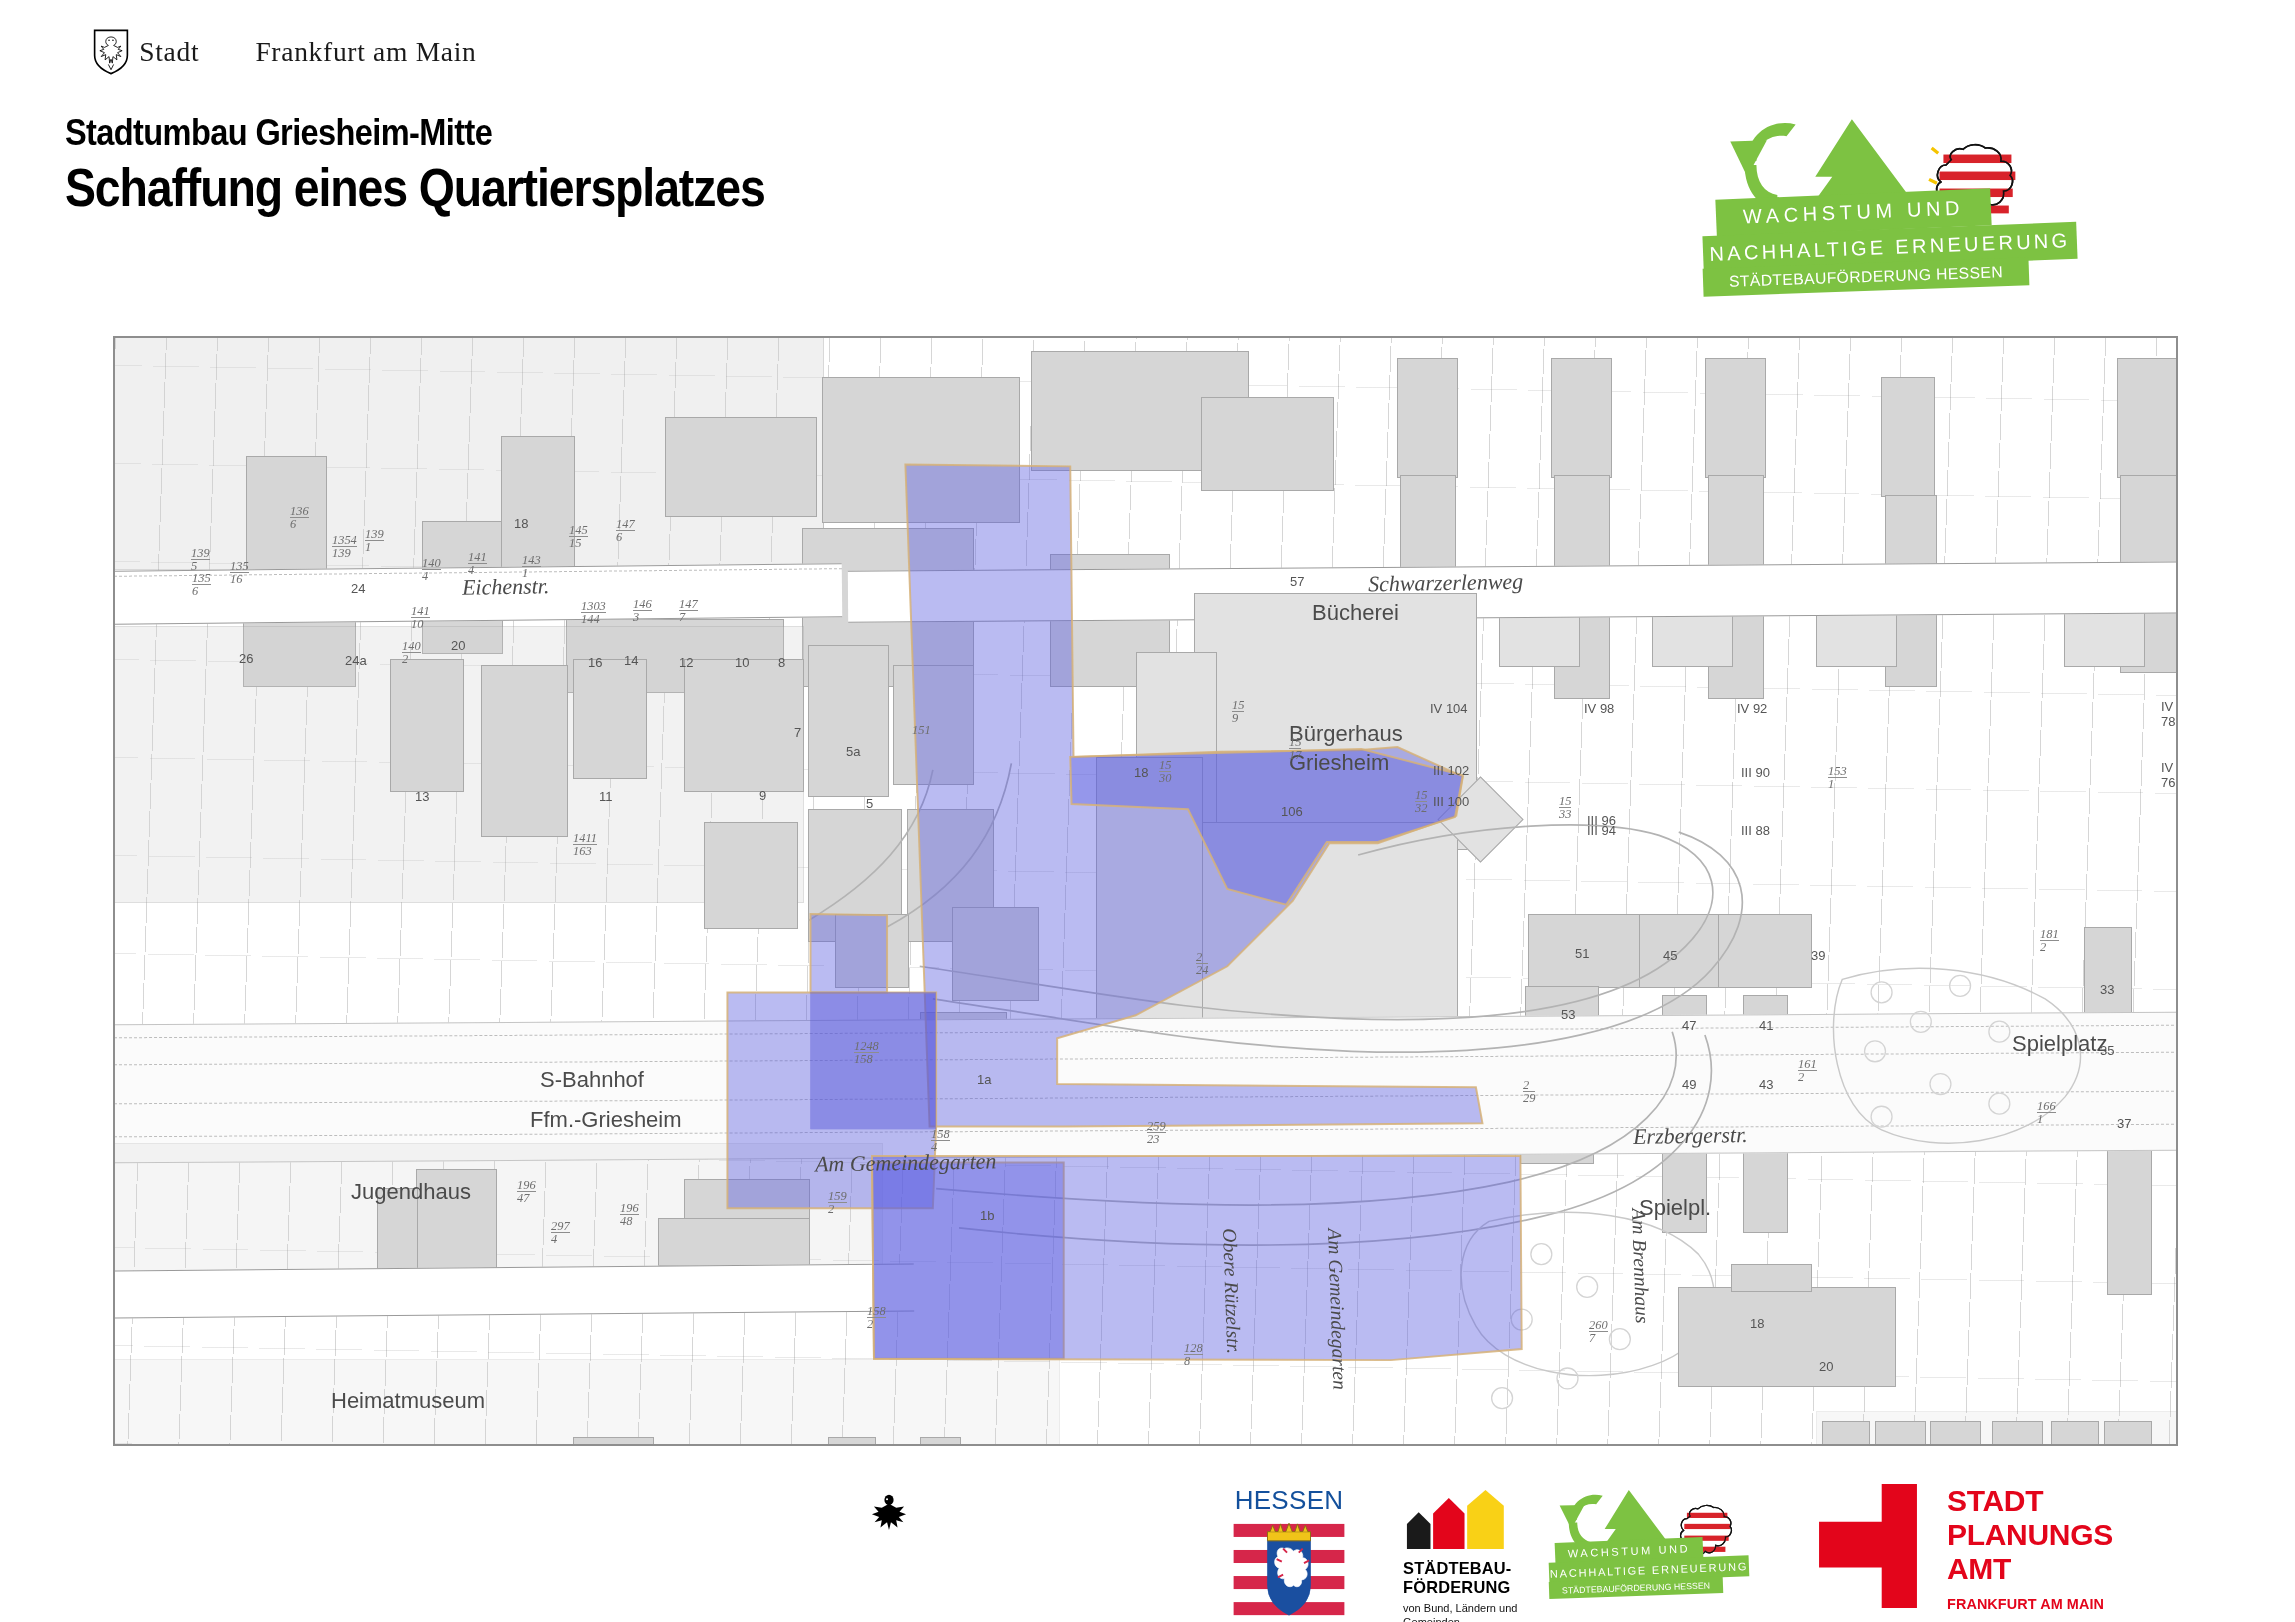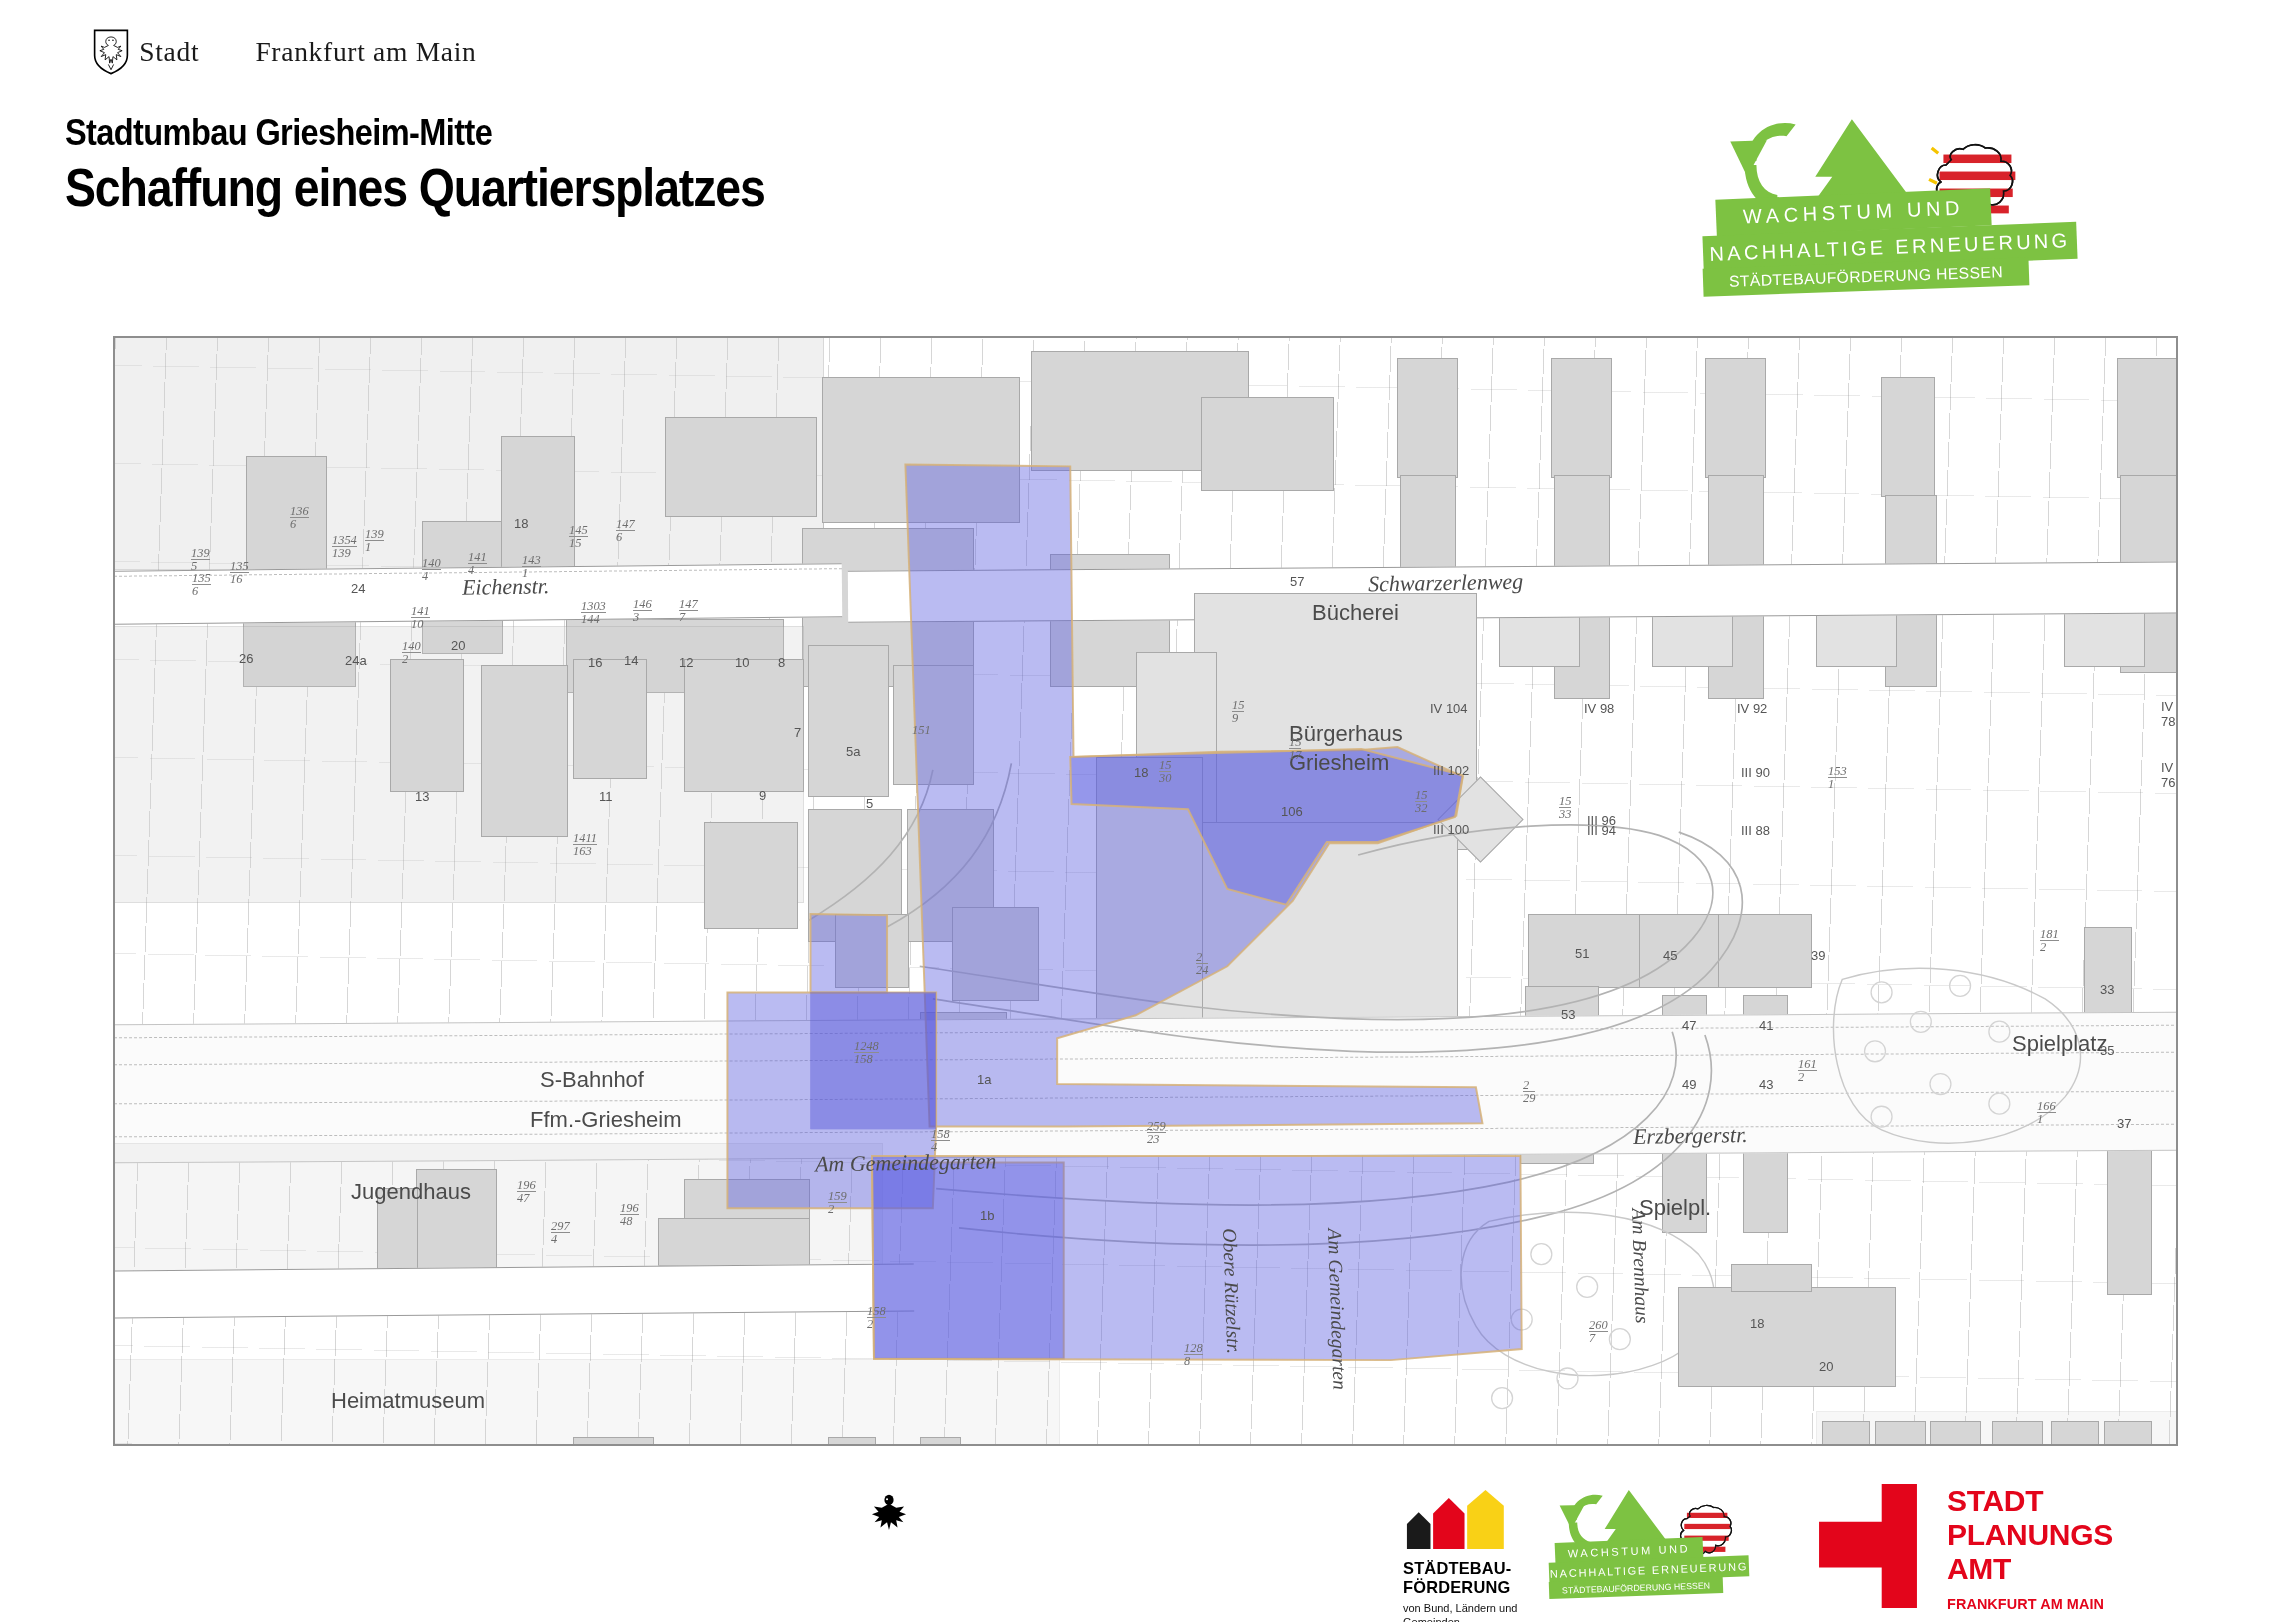--- a/index.html
+++ b/index.html
@@ -411,21 +411,21 @@
         <div class="hnum" style="left: 1696px; top: 610px;">39</div>
         <div class="hnum" style="left: 1567px; top: 680px;">47</div>
         <div class="hnum" style="left: 1644px; top: 680px;">41</div>
         <div class="hnum" style="left: 1567px; top: 739px;">49</div>
         <div class="hnum" style="left: 1644px; top: 739px;">43</div>
         <div class="hnum" style="left: 1985px; top: 644px;">33</div>
         <div class="hnum" style="left: 1985px; top: 705px;">35</div>
         <div class="hnum" style="left: 2002px; top: 778px;">37</div>
         <div class="hnum" style="left: 1315px; top: 363px;">IV 104</div>
         <div class="hnum" style="left: 1318px; top: 425px;">III 102</div>
-        <div class="hnum" style="left: 1318px; top: 484px;">III 100</div>
+        <div class="hnum" style="left: 1318px; top: 456px;">III 100</div>
         <div class="hnum" style="left: 1469px; top: 363px;">IV 98</div>
         <div class="hnum" style="left: 1472px; top: 427px; margin-top: 48px;">III 96</div>
         <div class="hnum" style="left: 1472px; top: 485px;">III 94</div>
         <div class="hnum" style="left: 1622px; top: 363px;">IV 92</div>
         <div class="hnum" style="left: 1626px; top: 427px;">III 90</div>
         <div class="hnum" style="left: 1626px; top: 485px;">III 88</div>
         <div class="hnum" style="left: 2046px; top: 361px;">IV 78</div>
         <div class="hnum" style="left: 2046px; top: 422px;">IV 76</div>
         <div class="hnum" style="left: 1635px; top: 978px;">18</div>
         <div class="hnum" style="left: 1704px; top: 1021px;">20</div>
@@ -443,20 +443,36 @@
   <div class="f-logo" style="left:870px;top:19.6px;display:flex;gap:14.4px;align-items:flex-start;">
     <svg width="38" height="42" viewBox="0 0 58 64">
       <g fill="#000">
         <ellipse cx="29" cy="12" rx="7" ry="8"></ellipse>
         <path d="M29 18 L18 24 L6 22 L13 30 L3 34 L14 38 L7 46 L18 43 L16 54 L26 46 L29 58 L32 46 L42 54 L40 43 L51 46 L44 38 L55 34 L45 30 L52 22 L40 24 Z"></path>
       </g>
       <circle cx="26" cy="11" r="1.6" fill="#fff"></circle>
     </svg>
   </div>
 
+  <div class="f-logo" style="left:1227px;top:13px;width:124px;">
+    <div class="hessen-word" style="text-align:center">HESSEN</div>
+    <svg width="124" height="101" viewBox="0 0 190 155" style="margin-top:3.9px">
+      <rect x="10" y="6" width="170" height="20" fill="#d6264a"></rect>
+      <rect x="10" y="46" width="170" height="20" fill="#d6264a"></rect>
+      <rect x="10" y="86" width="170" height="20" fill="#d6264a"></rect>
+      <rect x="10" y="126" width="170" height="20" fill="#d6264a"></rect>
+      <path d="M62 30 H128 V100 Q128 130 95 146 Q62 130 62 100 Z" fill="#1a4fa0" stroke="#1a4fa0"></path>
+      <path d="M62 18 h66 v14 h-66 z" fill="#f0c419" stroke="#8a6d12" stroke-width="1.5"></path>
+      <path d="M66 18 l4 -10 4 10 M78 18 l4 -12 4 12 M90 18 l5 -13 5 13 M104 18 l4 -12 4 12 M116 18 l4 -10 4 10" fill="#f0c419" stroke="#8a6d12" stroke-width="1.5"></path>
+      <path d="M88 44 C80 40 74 48 78 56 C70 60 72 72 80 74 C74 82 80 92 88 90
+               C86 100 96 106 102 100 C108 106 116 100 114 92 C122 92 126 82 120 76
+               C128 70 124 58 116 58 C118 48 108 42 102 48 C98 42 90 42 88 44 Z" fill="#fff" stroke="#fff" stroke-width="1"></path>
+      <path d="M92 50 l-6 -6 M84 64 l-8 -4 M86 84 l-8 4 M110 50 l6 -6 M118 66 l8 -4" fill="none" stroke="#d6264a" stroke-width="3"></path>
+    </svg>
+  </div>
 
   <div class="f-logo" style="left:1403px;top:18.3px;">
     <svg width="108" height="59" viewBox="0 0 165 90">
       <path d="M6 90 V52 L24 34 L42 52 V90 Z" fill="#1a1a1a"></path>
       <path d="M46 90 V36 L70 12 L94 36 V90 Z" fill="#e3051b"></path>
       <path d="M98 90 V24 L126 0 L154 24 V90 Z" fill="#f9d116"></path>
     </svg>
     <div class="sbf-txt" style="margin-top:7.9px">
       <div>STÄDTEBAU-</div>
       <div>FÖRDERUNG</div>

